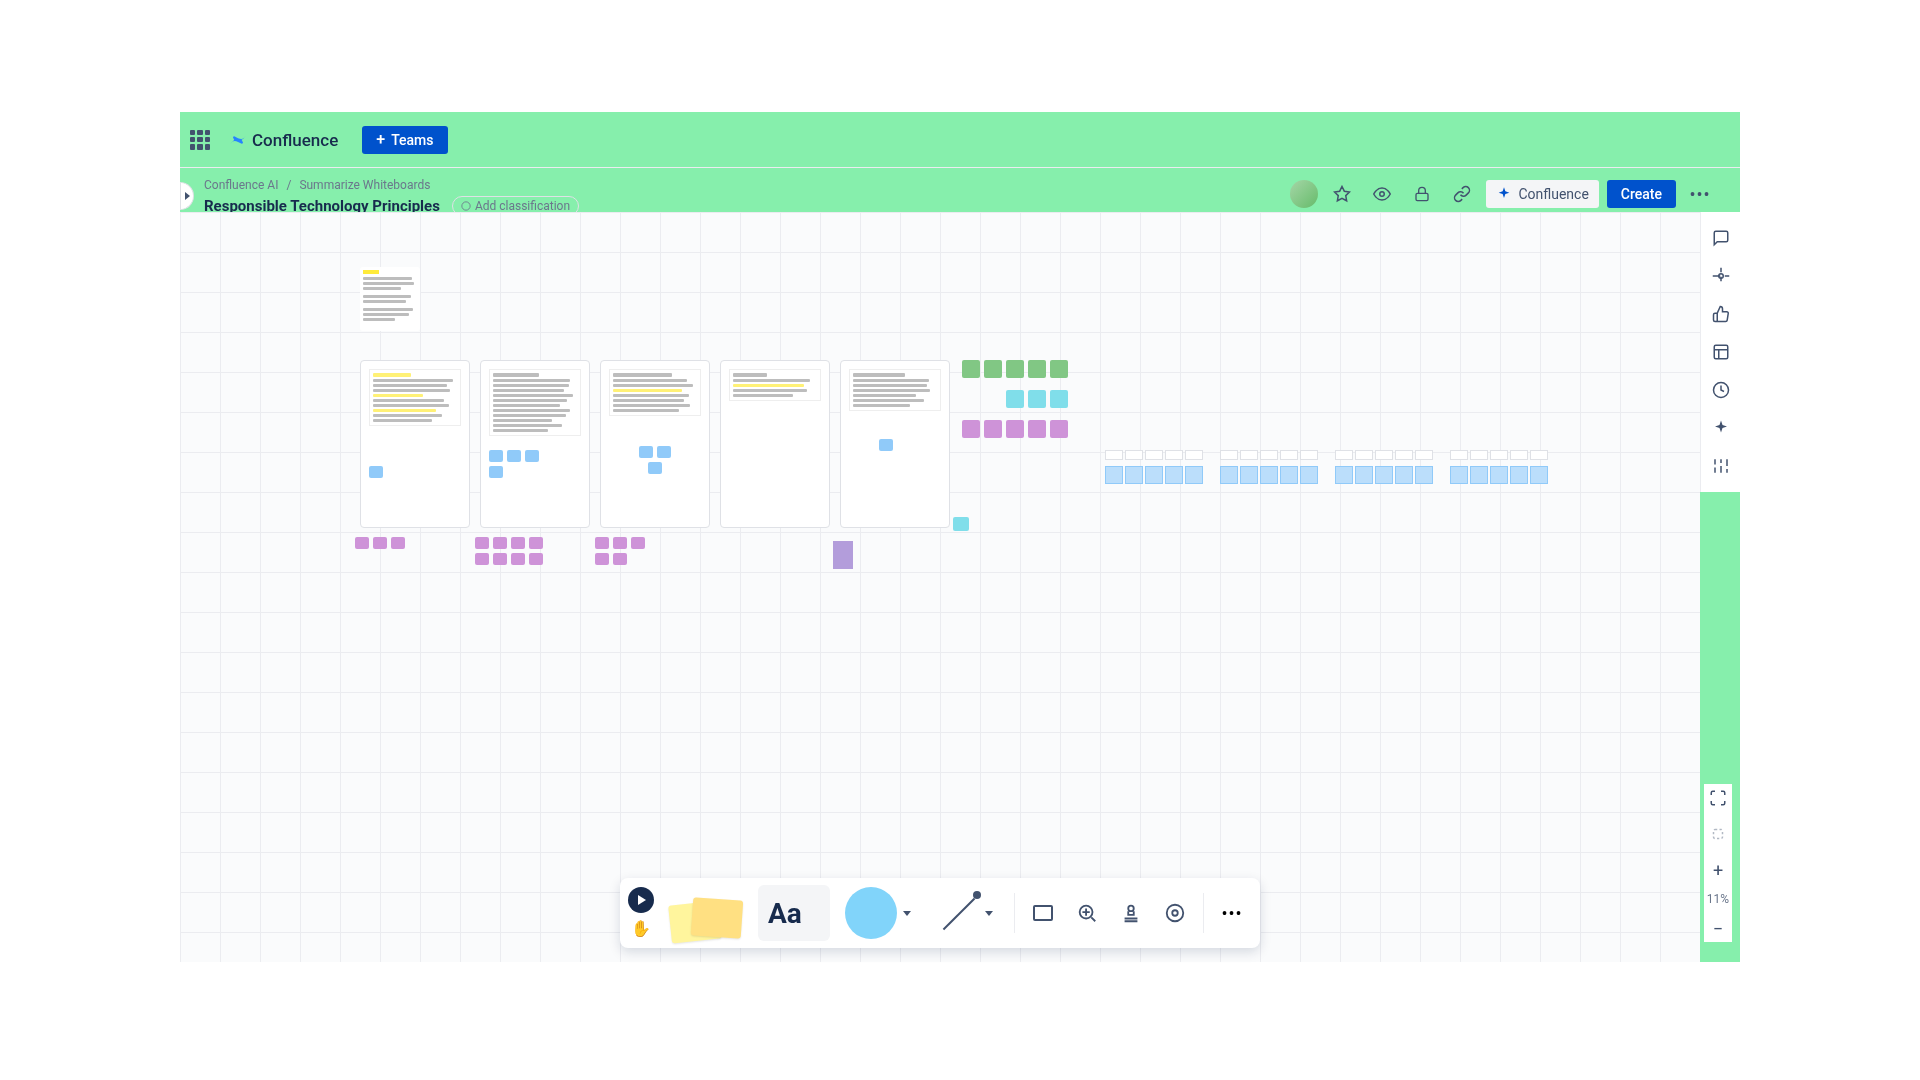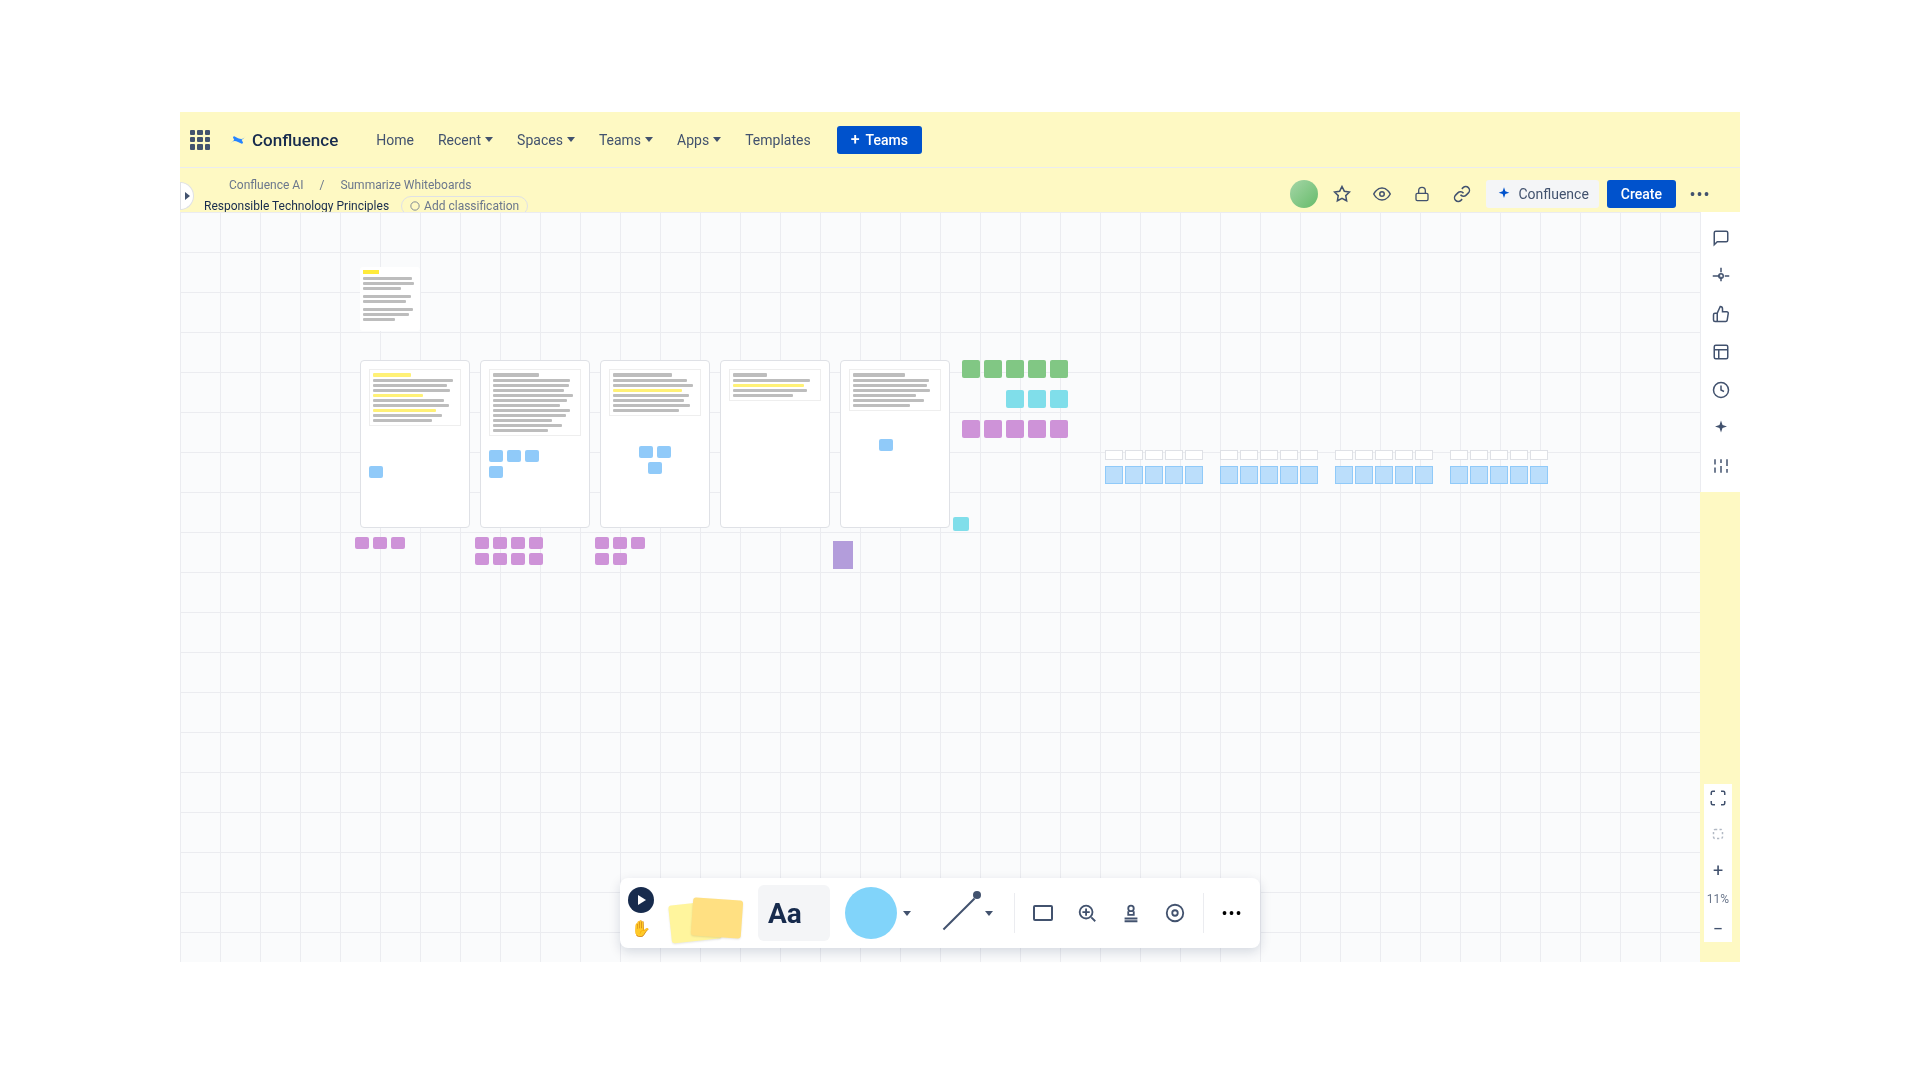--- a/index.html
+++ b/index.html
@@ -16,21 +16,21 @@
   position: relative;
   overflow: hidden;
 }
 
 .app-container {
   position: absolute;
   left: 180px;
   top: 112px;
   width: 1560px;
   height: 850px;
-  background: #fef9c3;
+  background: #86efac;
 }
 
 .top-nav {
   height: 56px;
   display: flex;
   align-items: center;
   padding: 0 8px;
   border-bottom: 1px solid #ebecf0;
   gap: 8px;
 }
@@ -187,34 +187,33 @@
   padding: 10px 24px;
   display: flex;
   align-items: flex-start;
   justify-content: space-between;
 }
 
 .breadcrumb {
   font-size: 12px;
   color: #6b778c;
   display: flex;
-  gap: 16px;
-  margin-left: 25px;
+  gap: 8px;
 }
 .breadcrumb a { color: #6b778c; cursor: pointer; }
 
 .page-title-row {
   display: flex;
   align-items: center;
   gap: 12px;
   margin-top: 4px;
 }
 .page-title {
-  font-size: 12px;
-  font-weight: 400;
+  font-size: 15px;
+  font-weight: 700;
   color: #172b4d;
 }
 .classification-btn {
   display: flex;
   align-items: center;
   gap: 4px;
   font-size: 12px;
   color: #6b778c;
   padding: 2px 8px;
   border: 1px solid #dfe1e6;
@@ -602,40 +601,20 @@
       <span></span>
         <span></span>
         <span></span>
     </div>
     <div class="logo">
       <svg viewBox="0 0 32 32">
         <path fill="#2684FF" d="M4 22c2-3 5-6 12-3l6 3c1 0 2-1 2-2l-2-4c-6-3-12-2-18 6z"></path>
         <path fill="#2684FF" d="M28 10c-2 3-5 6-12 3l-6-3c-1 0-2 1-2 2l2 4c6 3 12 2 18-6z"></path>
       </svg>
       <span class="logo-text">Confluence</span>
-    </div>
-    <div class="nav-links">
-      <div class="nav-link">Home</div>
-      <div class="nav-link">
-        <span>Recent</span>
-        <span class="chevron"></span>
-      </div>
-      <div class="nav-link">
-        <span>Spaces</span>
-        <span class="chevron"></span>
-      </div>
-      <div class="nav-link">
-        <span>Teams</span>
-        <span class="chevron"></span>
-      </div>
-      <div class="nav-link">
-        <span>Apps</span>
-        <span class="chevron"></span>
-      </div>
-      <div class="nav-link">Templates</div>
     </div>
     <button class="create-btn">
       <span class="plus">+</span>
       <span>Teams</span>
     </button>
 
   </div>
 
   <div class="expand-toggle">
     <span class="expand-chevron"></span>

